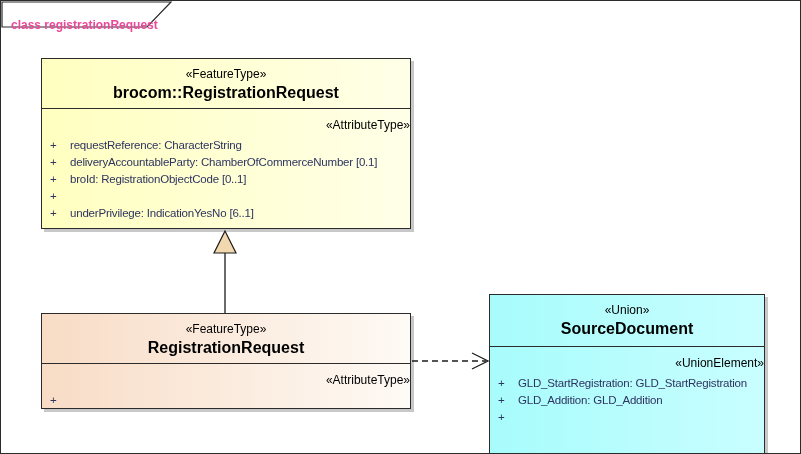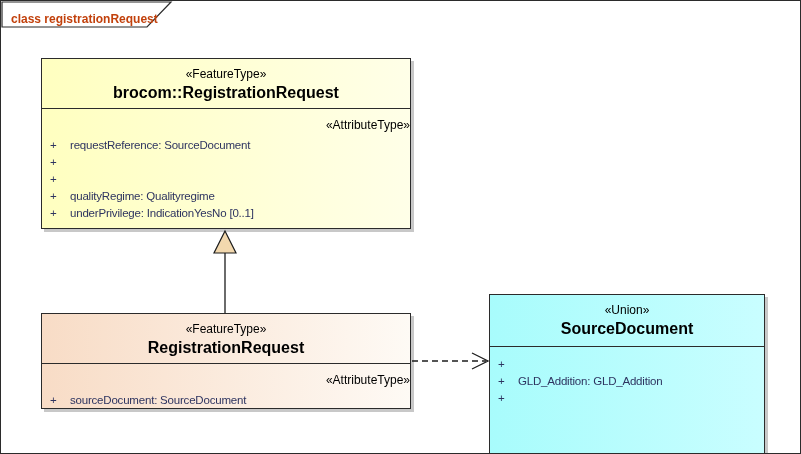--- a/index.html
+++ b/index.html
@@ -8,22 +8,22 @@
     --cyan_a:#a8fcfc;   --cyan_b:#c9feff;
     --shadow:#c8c8c8;   --border:#2b2b2b;
     --attr_text:#2e3460; --triangle_fill:#f2d8ae;
   }
   *{margin:0;padding:0;box-sizing:border-box;}
   body{font-family:"Liberation Sans",sans-serif;background:#fff;}
   .canvas{position:relative;width:801px;height:454px;background:#fff;
           border:1px solid var(--border);overflow:hidden;}
   .svg-layer{position:absolute;left:0;top:0;width:801px;height:454px;
              pointer-events:none;z-index:3;}
-  .frame-title{position:absolute;left:10px;top:11px;font-size:12px;font-weight:bold;
-               color:#c2410c;z-index:4;white-space:nowrap;}
+  .frame-title{position:absolute;left:10px;top:17px;font-size:12px;font-weight:bold;
+               color:#ec4899;z-index:4;white-space:nowrap;}
   .class-box{position:absolute;border:1px solid var(--border);
              box-shadow:3px 3px 0 var(--shadow);z-index:2;overflow:hidden;}
   .box-yellow{background:linear-gradient(to right,var(--yellow_a),var(--yellow_b));}
   .box-orange{background:linear-gradient(to right,var(--orange_a),var(--orange_b));}
   .box-cyan{background:linear-gradient(to right,var(--cyan_a),var(--cyan_b));}
   .hdr{border-bottom:1px solid var(--border);text-align:center;padding-top:8px;}
   .stype{font-size:12px;color:#000;line-height:15px;}
   .cname{font-size:16px;font-weight:bold;color:#000;line-height:15px;margin-top:3px;
          white-space:nowrap;}
   .cname.underline{}
@@ -43,61 +43,63 @@
 
   <div class="class-box box-yellow" style="left:40px;top:57px;width:370px;height:171px;">
     <div class="hdr" style="height:50px">
       <div class="stype">«FeatureType»</div>
       <div class="cname">brocom::RegistrationRequest</div>
     </div>
     <div class="attrs">
       <div class="section-label">«AttributeType»</div>
       <div class="row">
         <span class="vis">+</span>
-        <span class="rtext">requestReference: SourceDocument</span>
+        <span class="rtext">requestReference: CharacterString</span>
+      </div>
+      <div class="row">
+        <span class="vis">+</span>
+        <span class="rtext">deliveryAccountableParty: ChamberOfCommerceNumber [0.1]</span>
+      </div>
+      <div class="row">
+        <span class="vis">+</span>
+        <span class="rtext">broId: RegistrationObjectCode [0..1]</span>
       </div>
       <div class="row">
         <span class="vis">+</span>
       </div>
       <div class="row">
         <span class="vis">+</span>
-      </div>
-      <div class="row">
-        <span class="vis">+</span>
-        <span class="rtext">qualityRegime: Qualityregime</span>
-      </div>
-      <div class="row">
-        <span class="vis">+</span>
-        <span class="rtext">underPrivilege: IndicationYesNo [0..1]</span>
+        <span class="rtext">underPrivilege: IndicationYesNo [6..1]</span>
       </div>
     </div>
   </div>
 
   <div class="class-box box-orange" style="left:40px;top:312px;width:370px;height:96px;">
     <div class="hdr" style="height:50px">
       <div class="stype">«FeatureType»</div>
       <div class="cname">RegistrationRequest</div>
     </div>
     <div class="attrs">
       <div class="section-label">«AttributeType»</div>
       <div class="row">
         <span class="vis">+</span>
-        <span class="rtext">sourceDocument: SourceDocument</span>
       </div>
     </div>
   </div>
 
   <div class="class-box box-cyan" style="left:488px;top:293px;width:276px;height:170px;">
     <div class="hdr" style="height:52px">
       <div class="stype">«Union»</div>
       <div class="cname underline">SourceDocument</div>
     </div>
     <div class="attrs">
+      <div class="section-label">«UnionElement»</div>
       <div class="row">
         <span class="vis">+</span>
+        <span class="rtext">GLD_StartRegistration: GLD_StartRegistration</span>
       </div>
       <div class="row">
         <span class="vis">+</span>
         <span class="rtext">GLD_Addition: GLD_Addition</span>
       </div>
       <div class="row">
         <span class="vis">+</span>
       </div>
     </div>
   </div>

